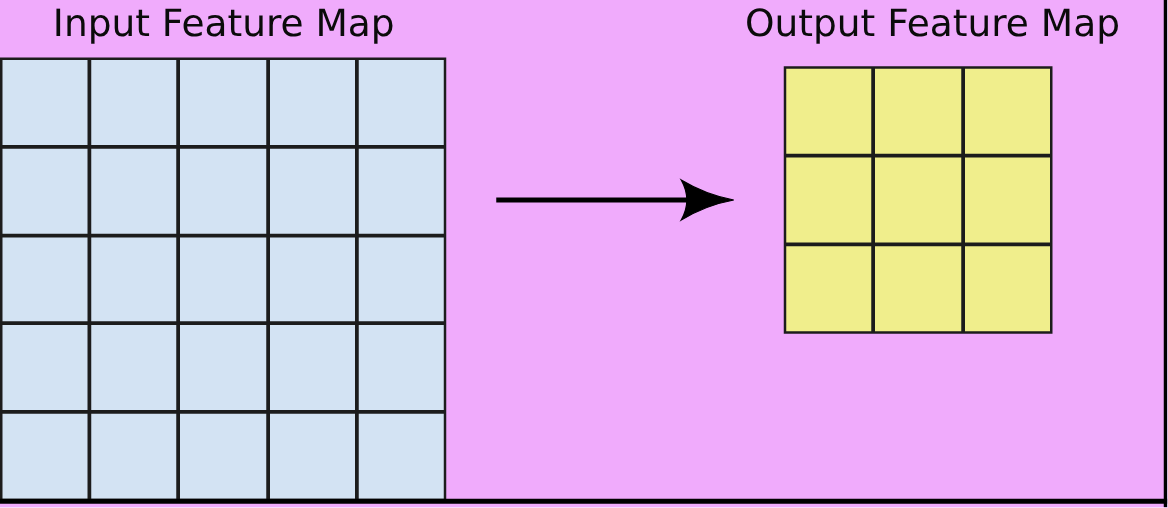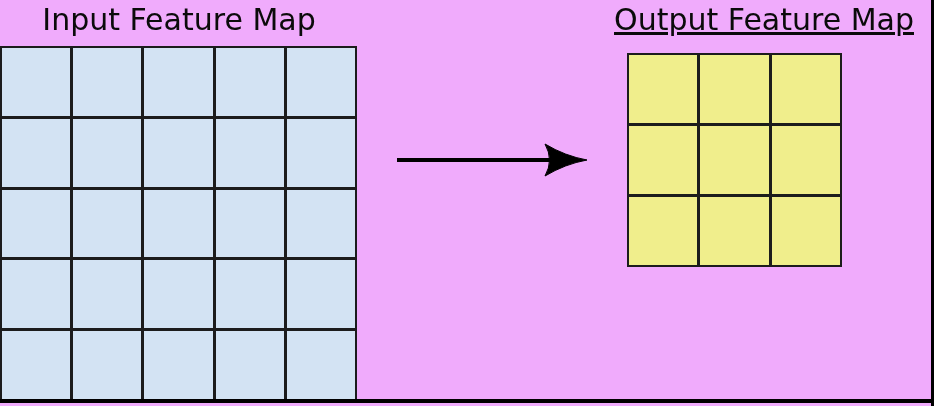--- a/index.html
+++ b/index.html
@@ -14,21 +14,21 @@
     position:absolute;
     top:3px;
     transform:translateX(-50%);
     font-size:30px;
     line-height:1.15;
     color:#0b0b0b;
     white-space:nowrap;
     font-weight:400;
   }
   .title-input{left:179px;}
-  .title-output{left:764px;text-decoration:underline;}
+  .title-output{left:746px;}
   .feature-grid{
     position:absolute;
     display:grid;
     box-sizing:border-box;
     padding:2px;
     gap:3px;
   }
   .grid-input{
     left:0px;top:46px;
     width:357px;height:355px;

